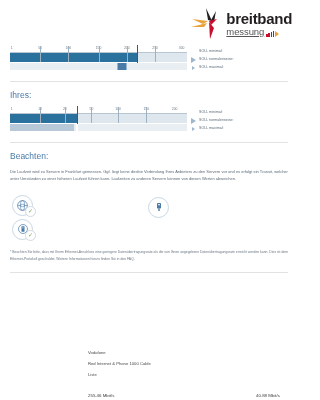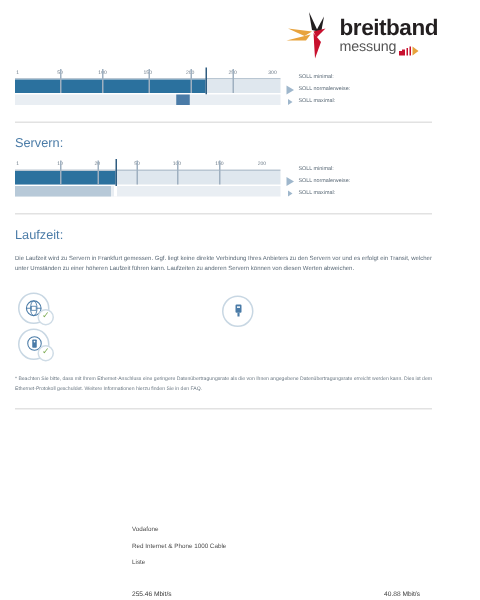--- a/index.html
+++ b/index.html
@@ -45,20 +45,21 @@
   }
   .logo-sub-row {
     display: flex;
     align-items: flex-end;
     margin-top: 1px;
   }
   .logo-sub {
     font-size: 9.5px;
     color: #555;
     letter-spacing: -0.1px;
+    text-decoration: underline;
   }
   .bars-mini {
     display: flex;
     align-items: flex-end;
     margin-left: 1px;
     height: 7px;
   }
   .bars-mini i {
     display: block;
     width: 1.5px;
@@ -355,21 +356,21 @@
           </span>
         <span>SOLL maximal:</span>
       </div>
     </div>
   </div>
 </div>
 
 <div class="divider"></div>
 
 <div class="section">
-  <div class="section-title">Servern:</div>
+  <div class="section-title">Ihres:</div>
   <div class="chart-row">
     <div class="chart">
       <div class="axis">
         <div class="axis-line"></div>
         <span class="tick" style="left:1%">1</span>
         <span class="tick" style="left:17%">10</span>
         <span class="tick" style="left:31%">20</span>
         <span class="tick" style="left:46%">50</span>
         <span class="tick" style="left:61%">100</span>
         <span class="tick" style="left:77%">150</span>
@@ -406,21 +407,21 @@
           </span>
         <span>SOLL maximal:</span>
       </div>
     </div>
   </div>
 </div>
 
 <div class="divider"></div>
 
 <div class="section">
-  <div class="section-title">Laufzeit:</div>
+  <div class="section-title">Beachten:</div>
   <p class="para">Die Laufzeit wird zu Servern in Frankfurt gemessen. Ggf. liegt keine direkte Verbindung Ihres Anbieters zu den Servern vor und es erfolgt ein Transit, welcher unter Umständen zu einer höheren Laufzeit führen kann. Laufzeiten zu anderen Servern können von diesen Werten abweichen.</p>
 </div>
 
 <div class="icons-zone">
   <div class="icon-circle" style="left:12px;top:2px;width:19px;height:19px">
     <svg width="13" height="13" viewBox="0 0 24 24">
       <circle cx="12" cy="12" r="9" fill="none" stroke="#4a7ba7" stroke-width="1.4"></circle>
       <ellipse cx="12" cy="12" rx="4" ry="9" fill="none" stroke="#4a7ba7" stroke-width="1.1"></ellipse>
       <line x1="3" y1="12" x2="21" y2="12" stroke="#4a7ba7" stroke-width="1.1"></line>
       <rect x="9" y="9.5" width="6" height="5" fill="#ffffff" stroke="#4a7ba7" stroke-width="1"></rect>

